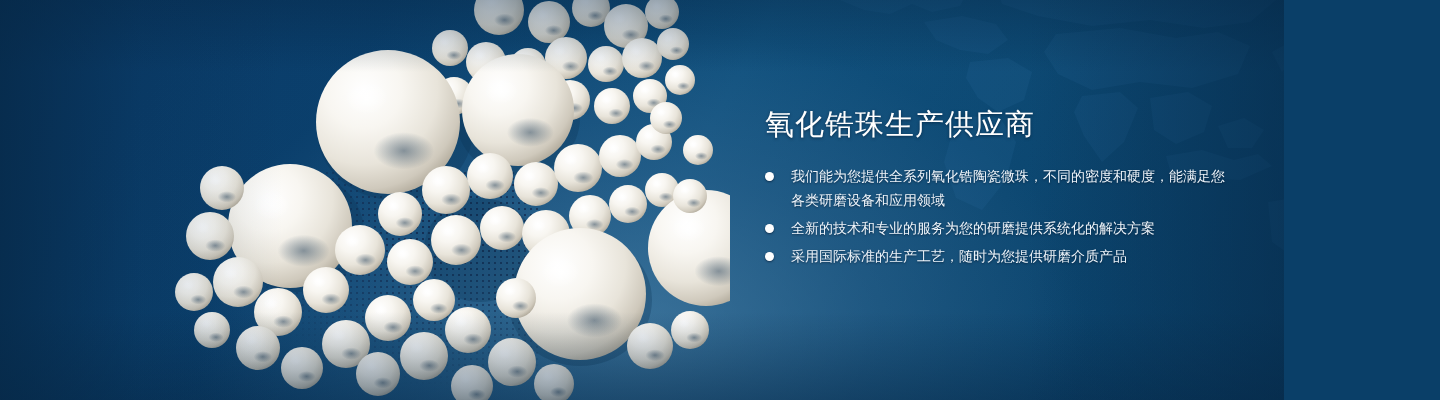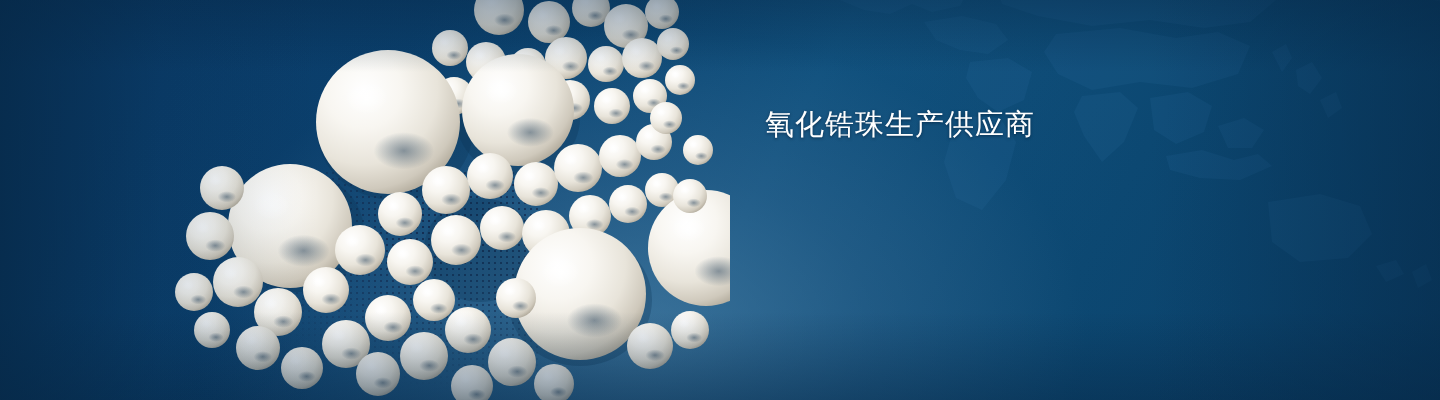--- a/index.html
+++ b/index.html
@@ -6,21 +6,21 @@
     margin: 0;
     padding: 0;
     background: #0a3f68;
   }
   body {
     font-family: "Liberation Sans", "DejaVu Sans", sans-serif;
   }
 
   .banner {
     position: relative;
-    width: 1440px;
+    width: 1284px;
     height: 400px;
     overflow: hidden;
     background: #1d4ed8;
   }
 
   
   .bg-base {
     position: absolute;
     inset: 0;
     background:
@@ -300,15 +300,29 @@
         </g>
       </g>
     </svg>
   </div>
 
   <div class="bg-vignette"></div>
 
   <div class="copy">
     <h1 class="headline">氧化锆珠生产供应商</h1>
 
+    <ul class="bullets">
+      <li class="bullet">
+        <span class="bullet-dot"></span>
+        <span class="bullet-text">我们能为您提供全系列氧化锆陶瓷微珠，不同的密度和硬度，能满足您各类研磨设备和应用领域</span>
+      </li>
+      <li class="bullet">
+        <span class="bullet-dot"></span>
+        <span class="bullet-text">全新的技术和专业的服务为您的研磨提供系统化的解决方案</span>
+      </li>
+      <li class="bullet">
+        <span class="bullet-dot"></span>
+        <span class="bullet-text">采用国际标准的生产工艺，随时为您提供研磨介质产品</span>
+      </li>
+    </ul>
   </div>
 
 </div>
 
 </body></html>

